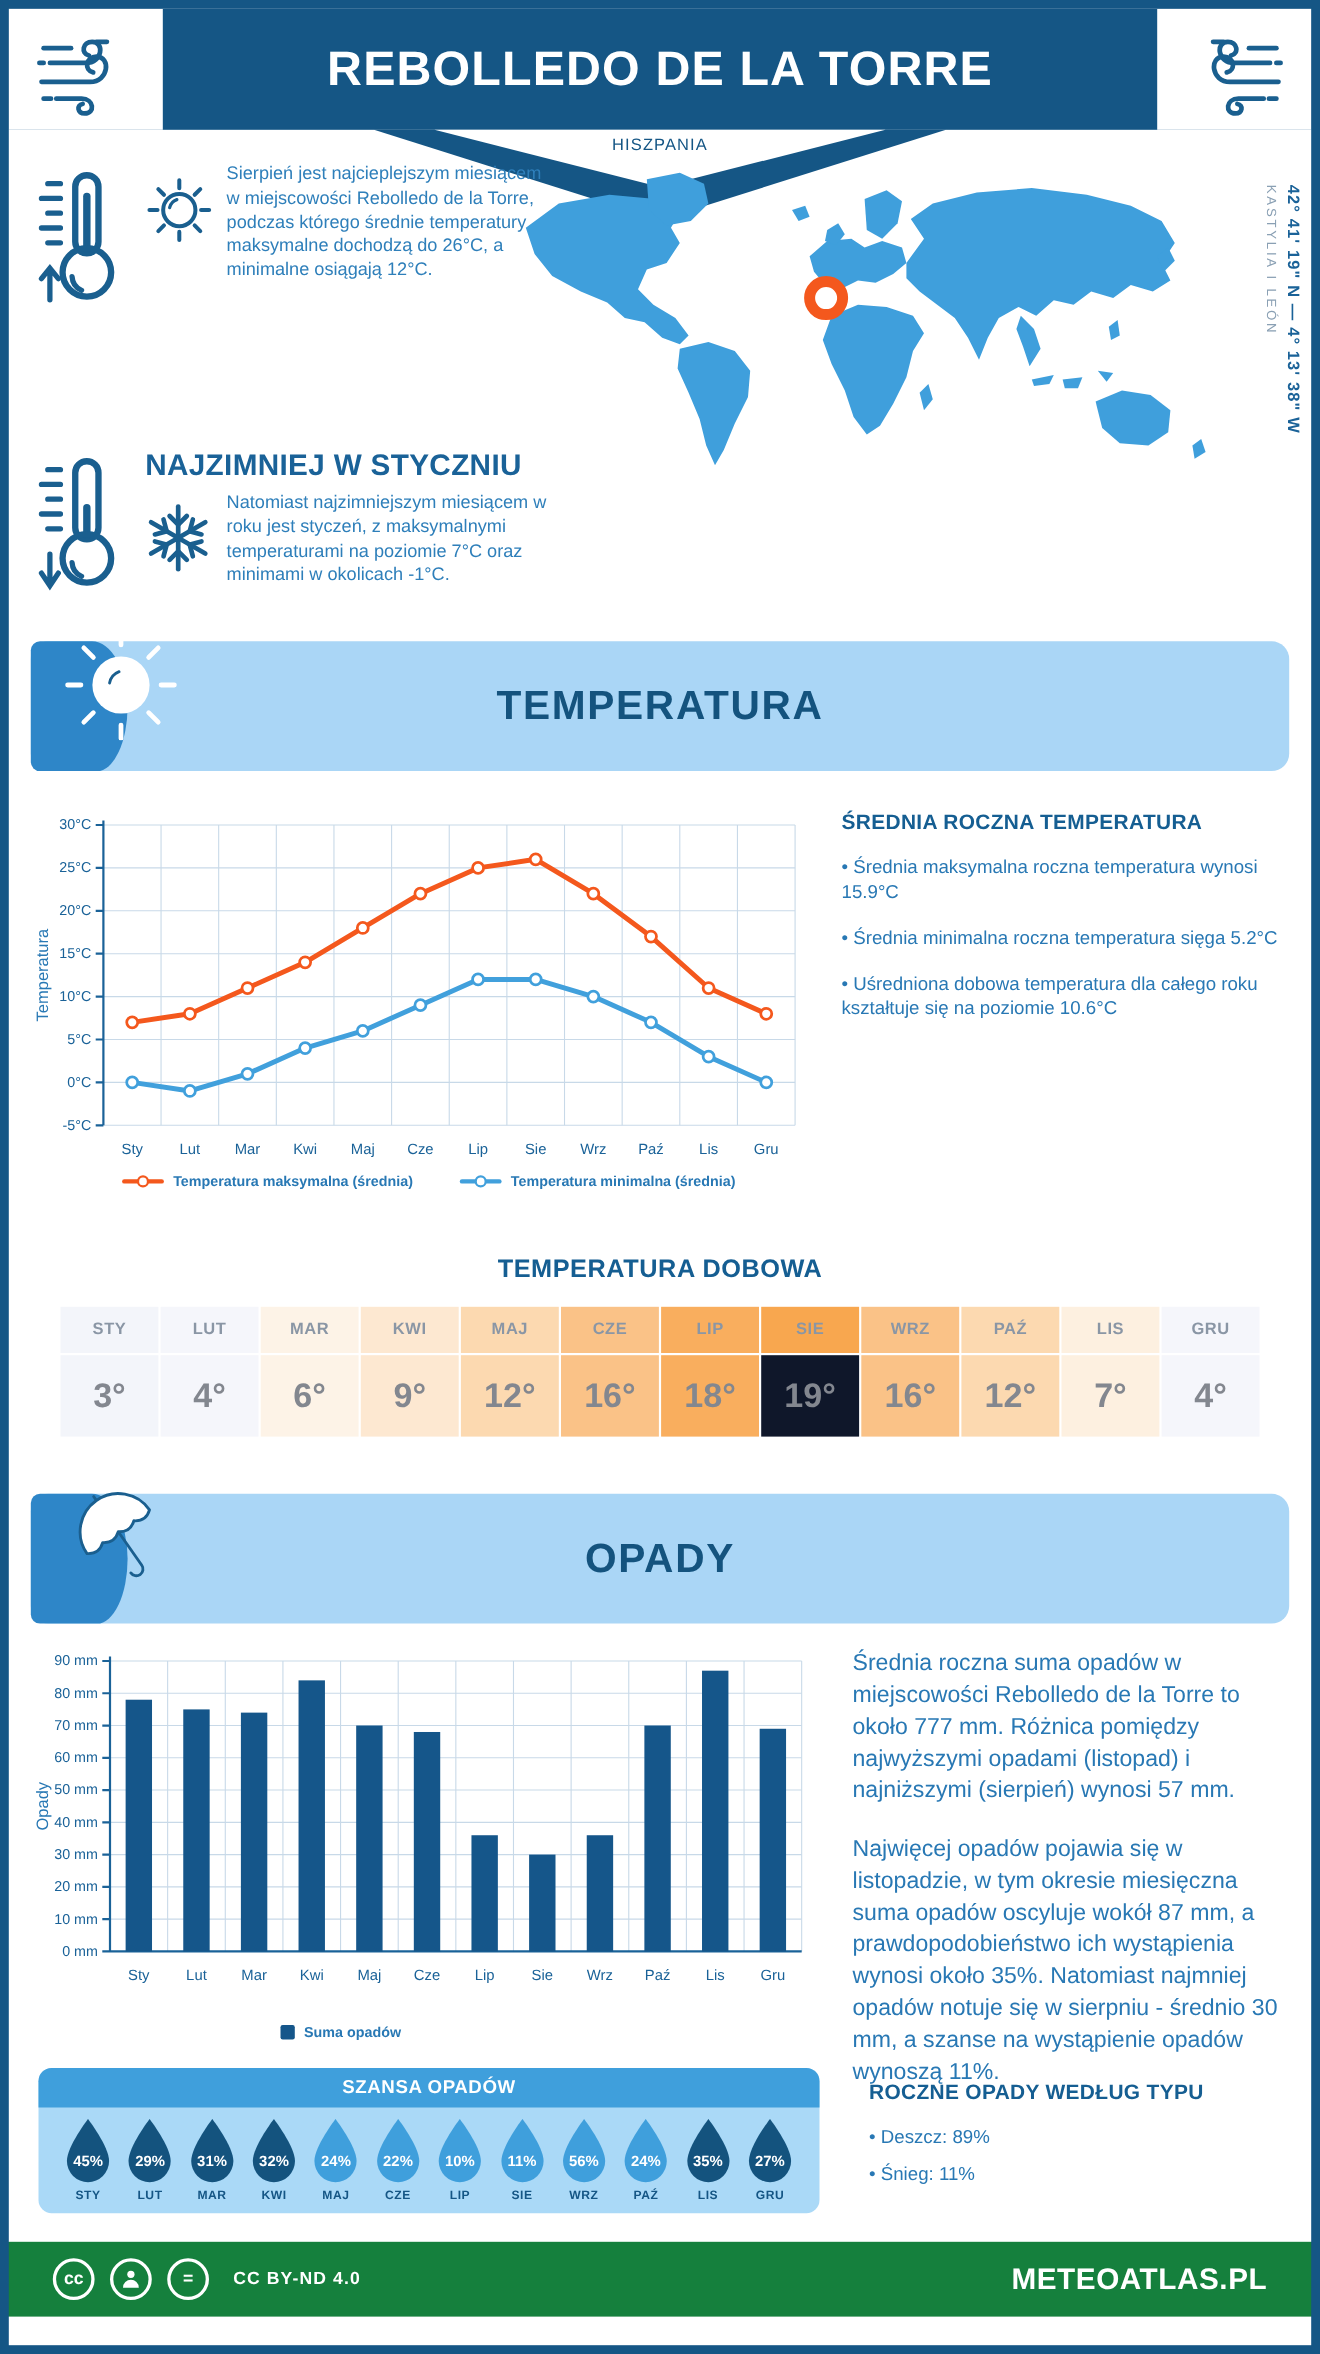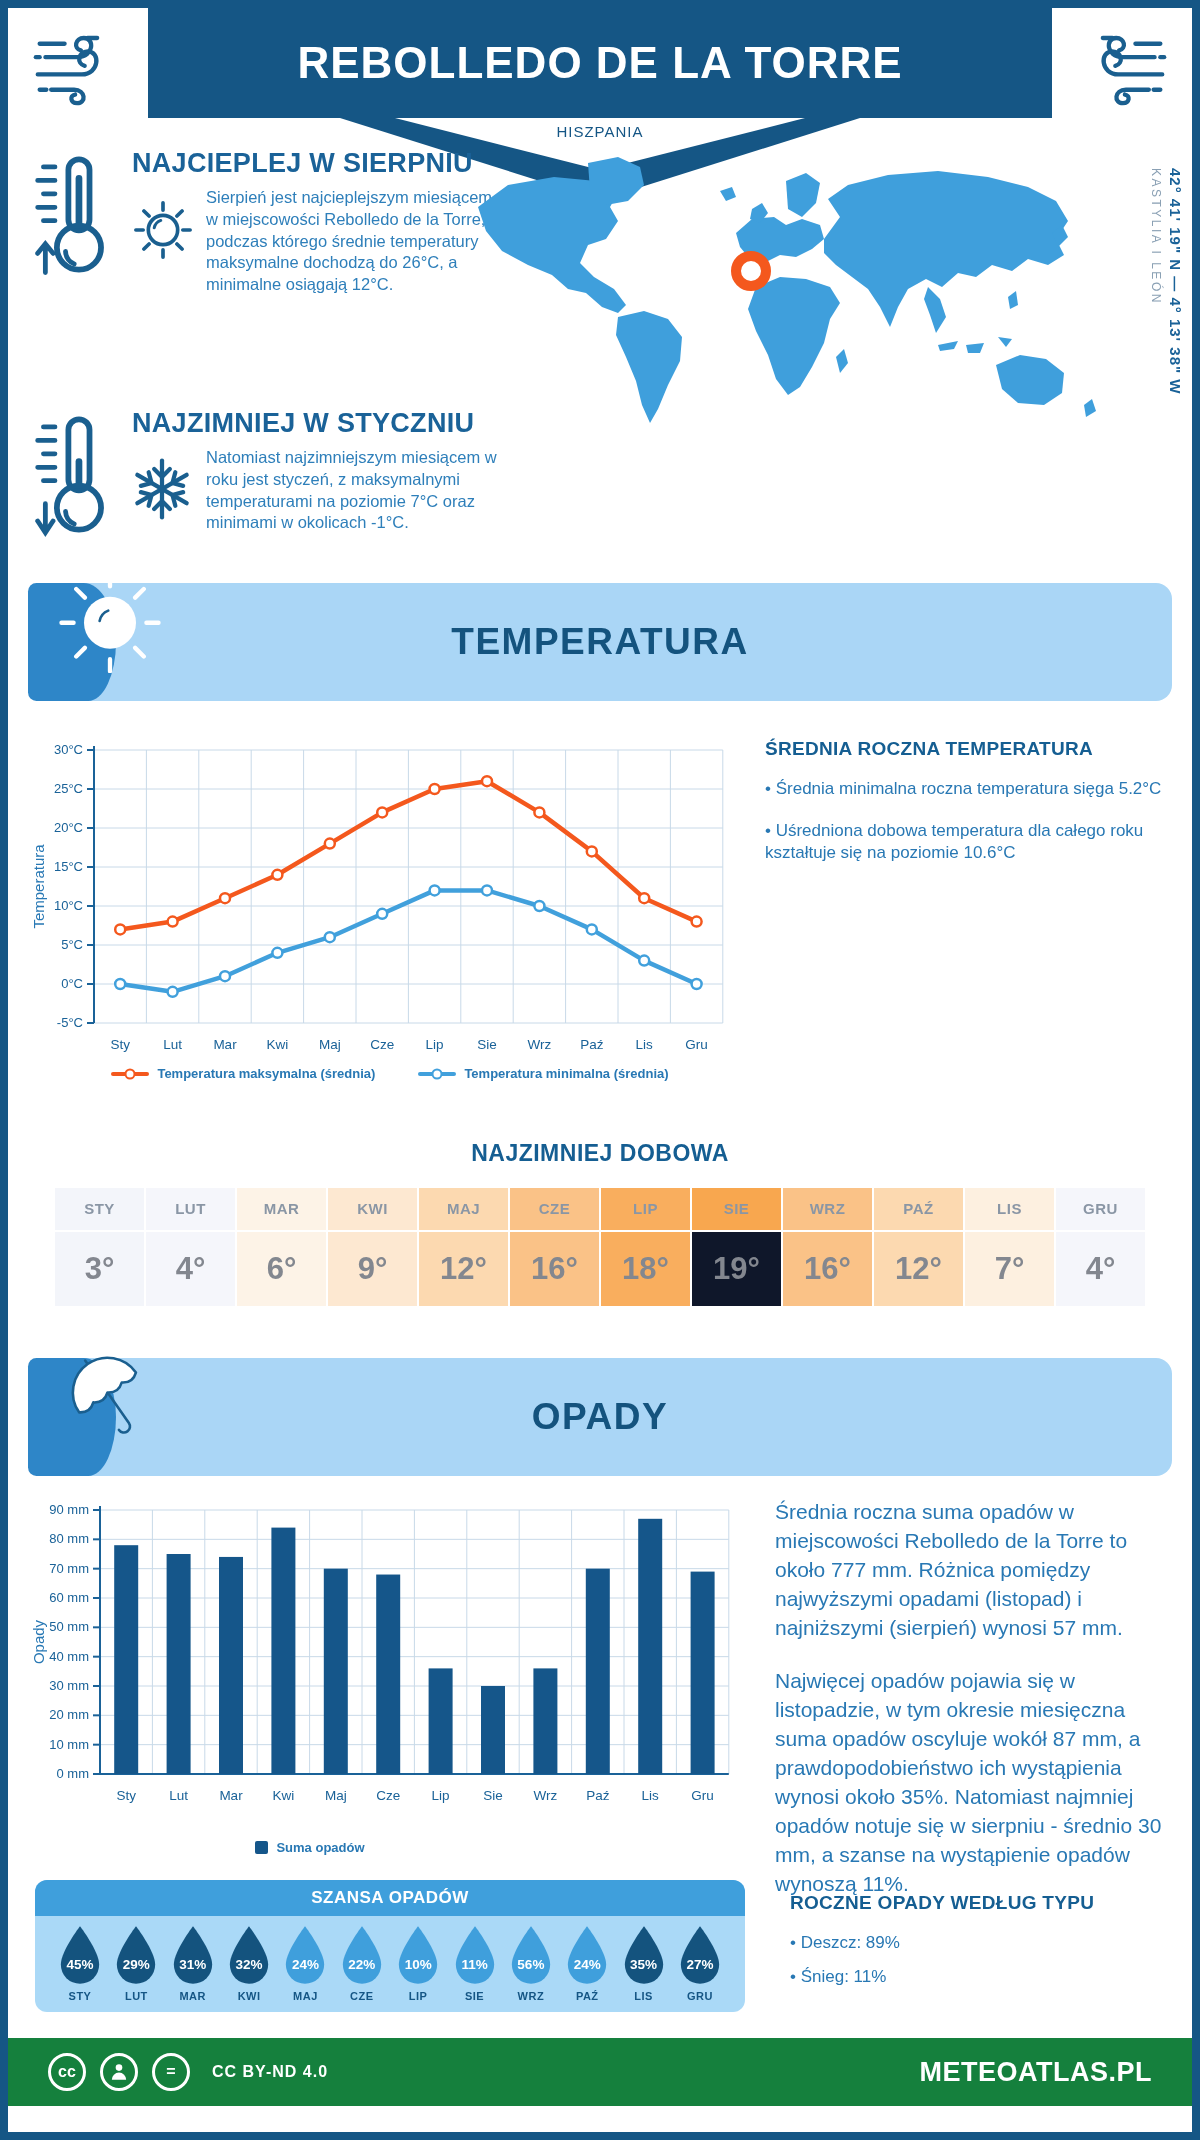--- a/index.html
+++ b/index.html
@@ -135,21 +135,20 @@
       <svg width="96" height="132" viewBox="0 0 100 130" fill="none" stroke="#1a5f8f" stroke-linecap="round">
         <rect x="40" y="8" width="22" height="74" rx="11" stroke-width="6"></rect>
         <path d="M51 28 V78" stroke-width="7"></path>
         <circle cx="51" cy="100" r="23" stroke-width="6"></circle>
         <path d="M37 104 a15 15 0 0 0 9 13" stroke-width="5"></path>
         <path d="M14 16 h12 M8 30 h18 M14 44 h12 M8 58 h18 M14 72 h12" stroke-width="5"></path>
         <path d="M16 126 V98 M8 106 L16 96 L24 106" stroke-width="5"></path>
       </svg>
     </div>
     <div class="right">
-      <div class="info-heading">NAJCIEPLEJ W SIERPNIU</div>
       <div class="info-row">
         <div class="mini-icon">
           <svg width="66" height="66" viewBox="0 0 90 90" fill="none" stroke="#1a5f8f" stroke-linecap="round">
             <circle cx="45" cy="45" r="20" stroke-width="5"></circle>
             <path d="M33 42 a14 14 0 0 1 9 -10" stroke-width="4"></path>
             <path d="M45 8 V18 M45 72 V82 M8 45 H18 M72 45 H82 M19 19 L26 26 M64 64 L71 71 M19 71 L26 64 M64 26 L71 19" stroke-width="5"></path>
           </svg>
         </div>
         <div class="info-text">Sierpień jest najcieplejszym miesiącem w miejscowości Rebolledo de la Torre, podczas którego średnie temperatury maksymalne dochodzą do 26°C, a minimalne osiągają 12°C.</div>
       </div>
@@ -322,25 +321,26 @@
     <div class="legend-item">
       <span class="lg min">
           <i></i>
         </span>
       <span>Temperatura minimalna (średnia)</span>
     </div>
   </div>
 
   <div class="side-text" style="left:765px;top:738px;">
     <div class="side-heading">ŚREDNIA ROCZNA TEMPERATURA</div>
+    <p class="side-bullet">• Średnia maksymalna roczna temperatura wynosi 15.9°C</p>
     <p class="side-bullet">• Średnia minimalna roczna temperatura sięga 5.2°C</p>
     <p class="side-bullet">• Uśredniona dobowa temperatura dla całego roku kształtuje się na poziomie 10.6°C</p>
   </div>
 
-  <div class="daily-title">NAJZIMNIEJ DOBOWA</div>
+  <div class="daily-title">TEMPERATURA DOBOWA</div>
   <div class="dtable">
     <div class="dcol">
       <div class="dhead" style="background:#f3f5fa">STY</div>
       <div class="dval" style="background:#f3f5fa">3°</div>
     </div>
     <div class="dcol">
       <div class="dhead" style="background:#f5f6fb">LUT</div>
       <div class="dval" style="background:#f5f6fb">4°</div>
     </div>
     <div class="dcol">

